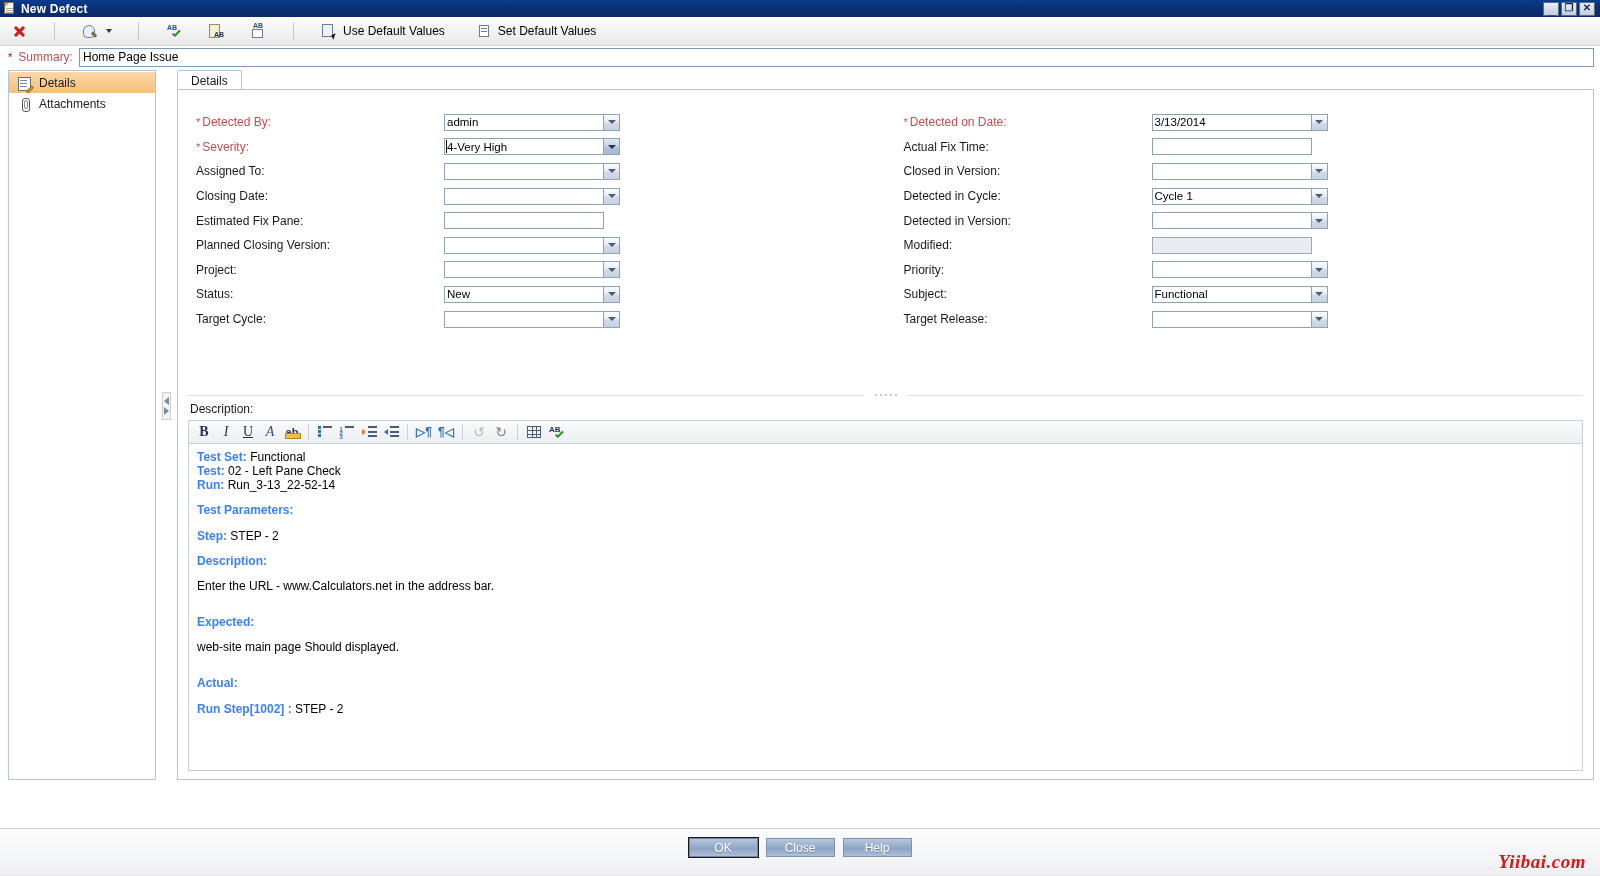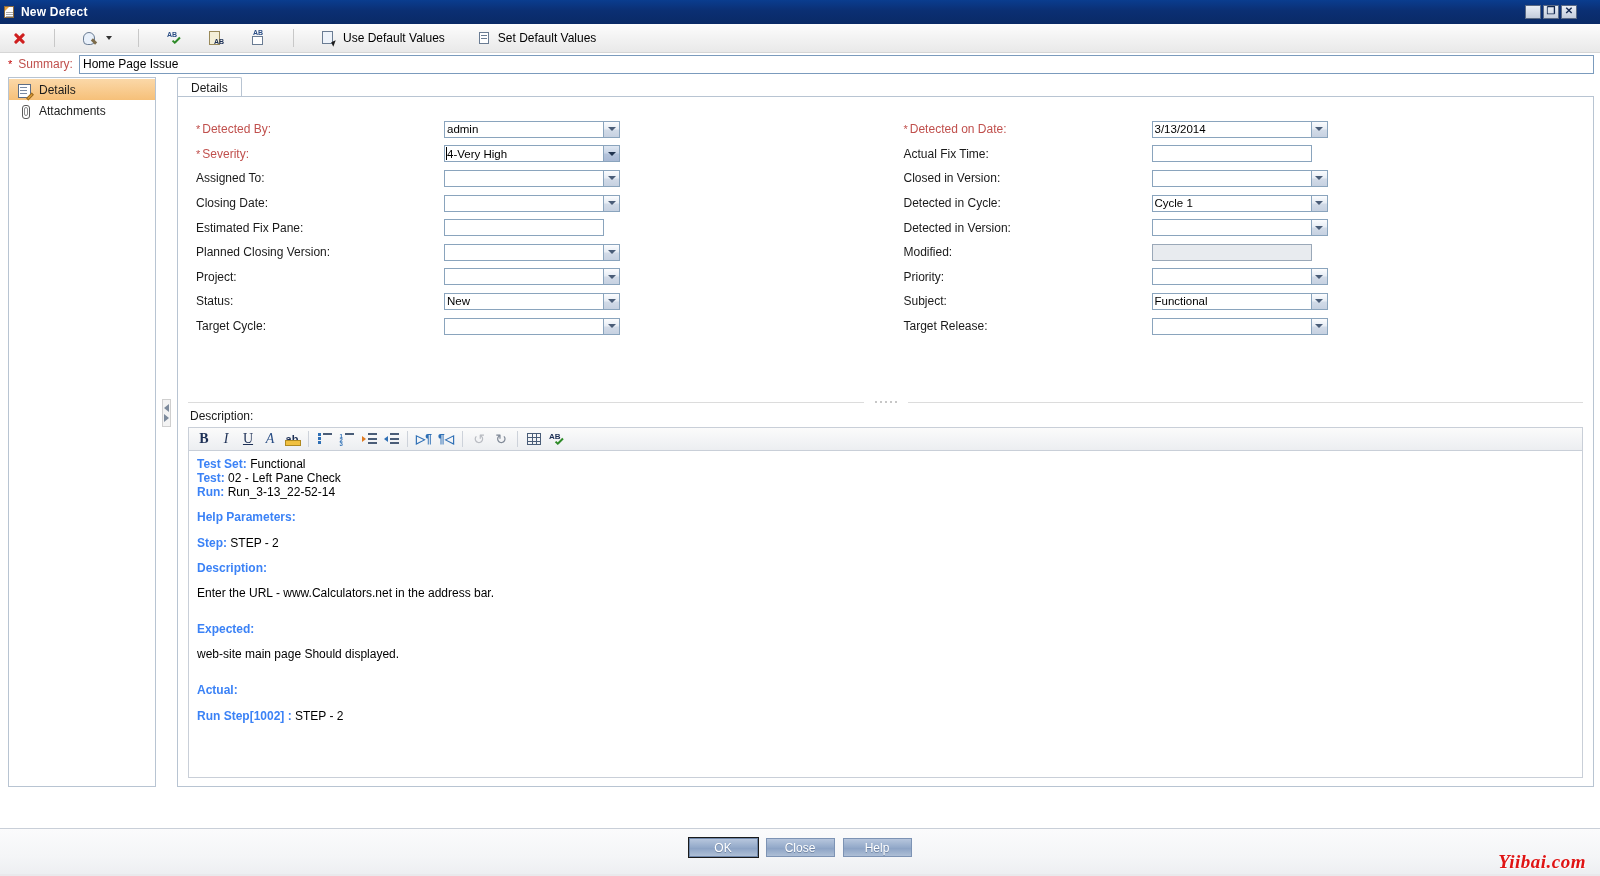--- a/index.html
+++ b/index.html
@@ -9,24 +9,24 @@
     background: #ffffff;
     font-family: "Liberation Sans", sans-serif;
     font-size: 12px;
     color: #000;
     overflow: hidden;
   }
   #app { position: relative; width: 1600px; height: 876px; background:#fff; }
 
   
   .titlebar {
-    height: 24px;
+    height: 17px;
     background: linear-gradient(to bottom, #0a3d8f 0%, #0b2f73 45%, #0a2a66 100%);
     display: flex; align-items: center;
-    padding: 0 20px 0 4px;
+    padding: 0 2px 0 4px;
     color: #fff;
   }
   .titlebar .tb-icon {
     width: 13px; height: 13px; margin-right: 4px;
     position: relative; flex: 0 0 auto;
   }
   .doc-glyph {
     width: 10px; height: 12px; background: #fdfdfd;
     border: 1px solid #8c6b3f; position: relative; display:block;
   }
@@ -649,21 +649,21 @@
                   <span>AB</span>
                   <span class="chk" style="left:7px;top:6px;"></span>
                 </span>
             </span>
           </div>
           <div class="rt-body" id="rt-body">
               <p><b>Test Set:</b> Functional</p>
               <p><b>Test:</b> 02 - Left Pane Check</p>
               <p><b>Run:</b> Run_3-13_22-52-14</p>
               <div class="sp"></div>
-              <p><b>Help Parameters:</b></p>
+              <p><b>Test Parameters:</b></p>
               <div class="sp"></div>
               <p><b>Step:</b> STEP - 2</p>
               <div class="sp"></div>
               <p><b>Description:</b></p>
               <div class="sp"></div>
               <p>Enter the URL - www.Calculators.net in the address bar.</p>
               <div class="sp"></div>
               <div class="sp"></div>
               <p><b>Expected:</b></p>
               <div class="sp"></div>

